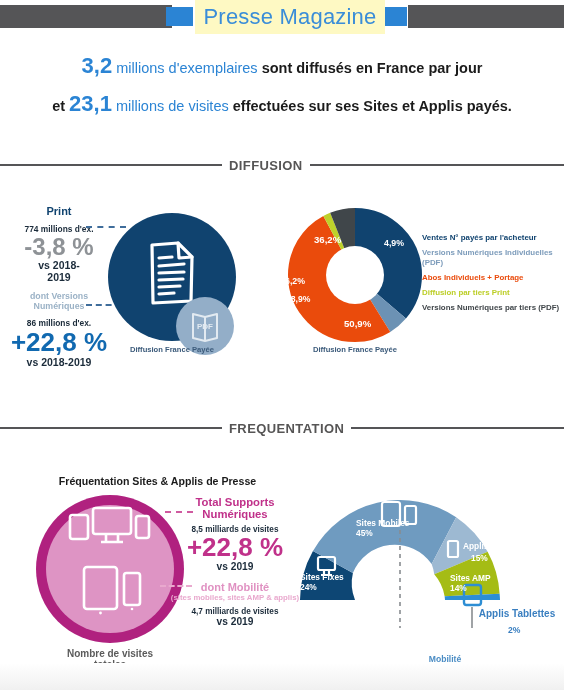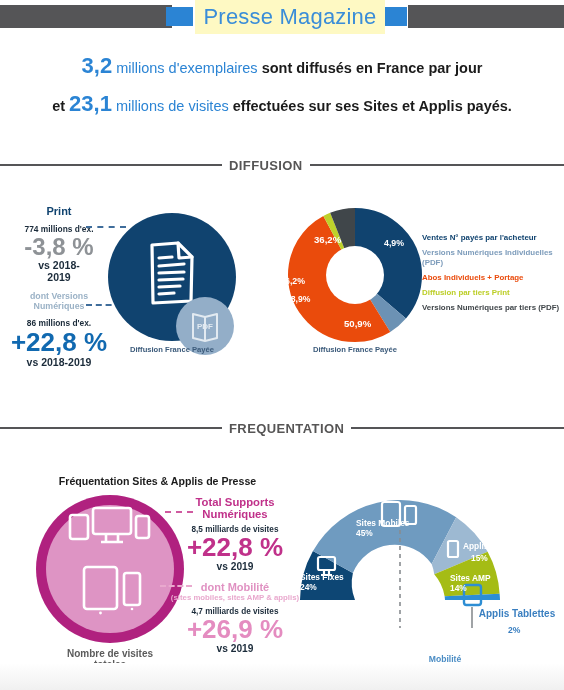--- a/index.html
+++ b/index.html
@@ -227,21 +227,20 @@
   <div class="dash-h pink" style="left:160px; top:585px; width:32px; border-top-color:#e9a9ce;"></div>
 
   <div class="fstats">
     <div class="k-tot">Total Supports Numériques</div>
     <div class="sub">8,5 milliards de visites</div>
     <div class="pct-mag">+22,8 %</div>
     <div class="vs">vs 2019</div>
     <div class="k-mob">dont Mobilité</div>
     <div class="paren">(sites mobiles, sites AMP &amp; applis)</div>
     <div class="sub">4,7 milliards de visites</div>
-    <div class="pct-pink">+26,9 %</div>
     <div class="vs">vs 2019</div>
   </div>
 
   <div class="gauge">
     <svg width="258" height="150" viewBox="0 0 258 150">
 
       <path d="M4 122 A100 100 0 0 1 16.97 73.03 L56.9 95.07 A45 45 0 0 0 59 122 Z" fill="#0d4674"></path>
 
       <path d="M16.97 73.03 A100 100 0 0 1 160.18 39.25 L135.66 86.09 A45 45 0 0 0 56.9 95.07 Z" fill="#6f9bc0"></path>
 

